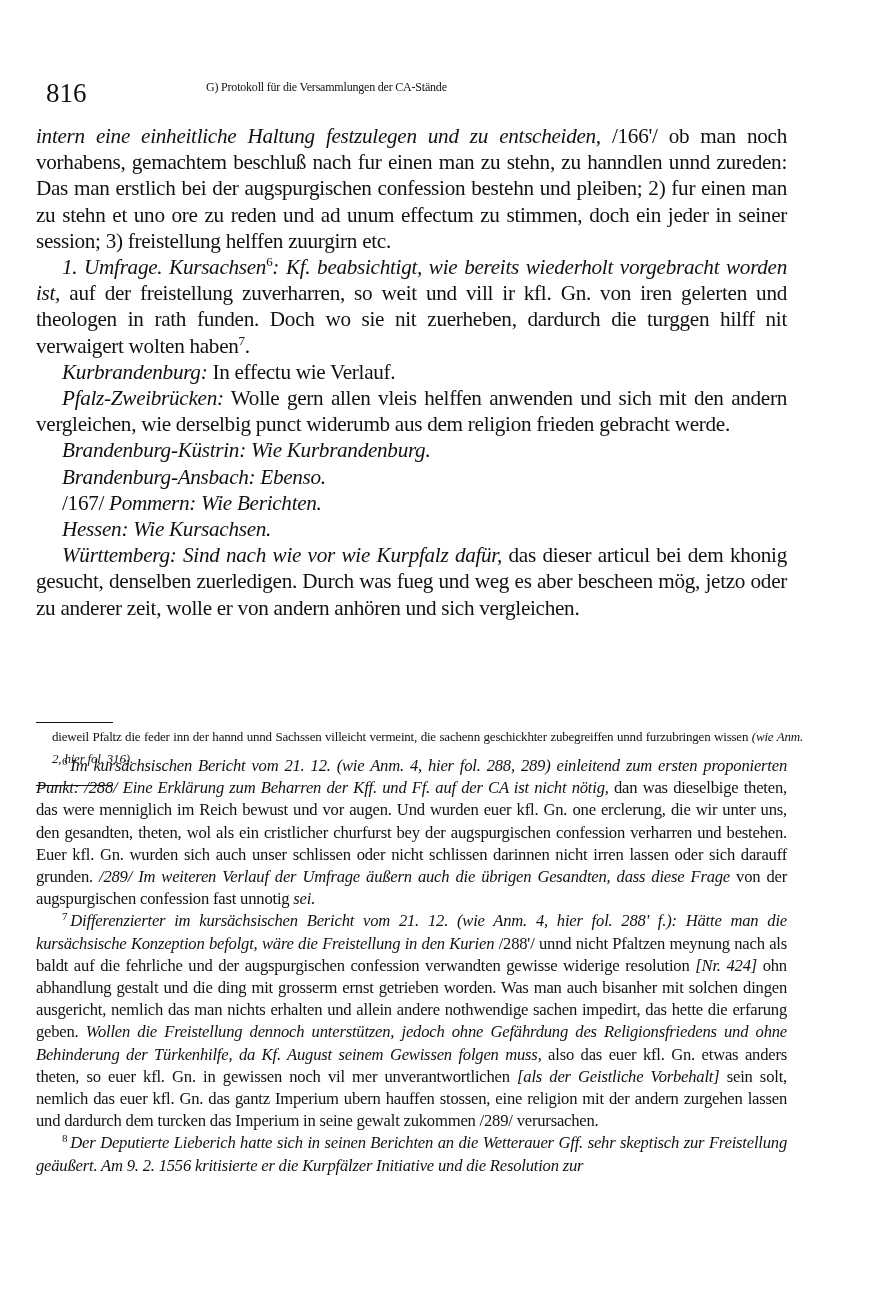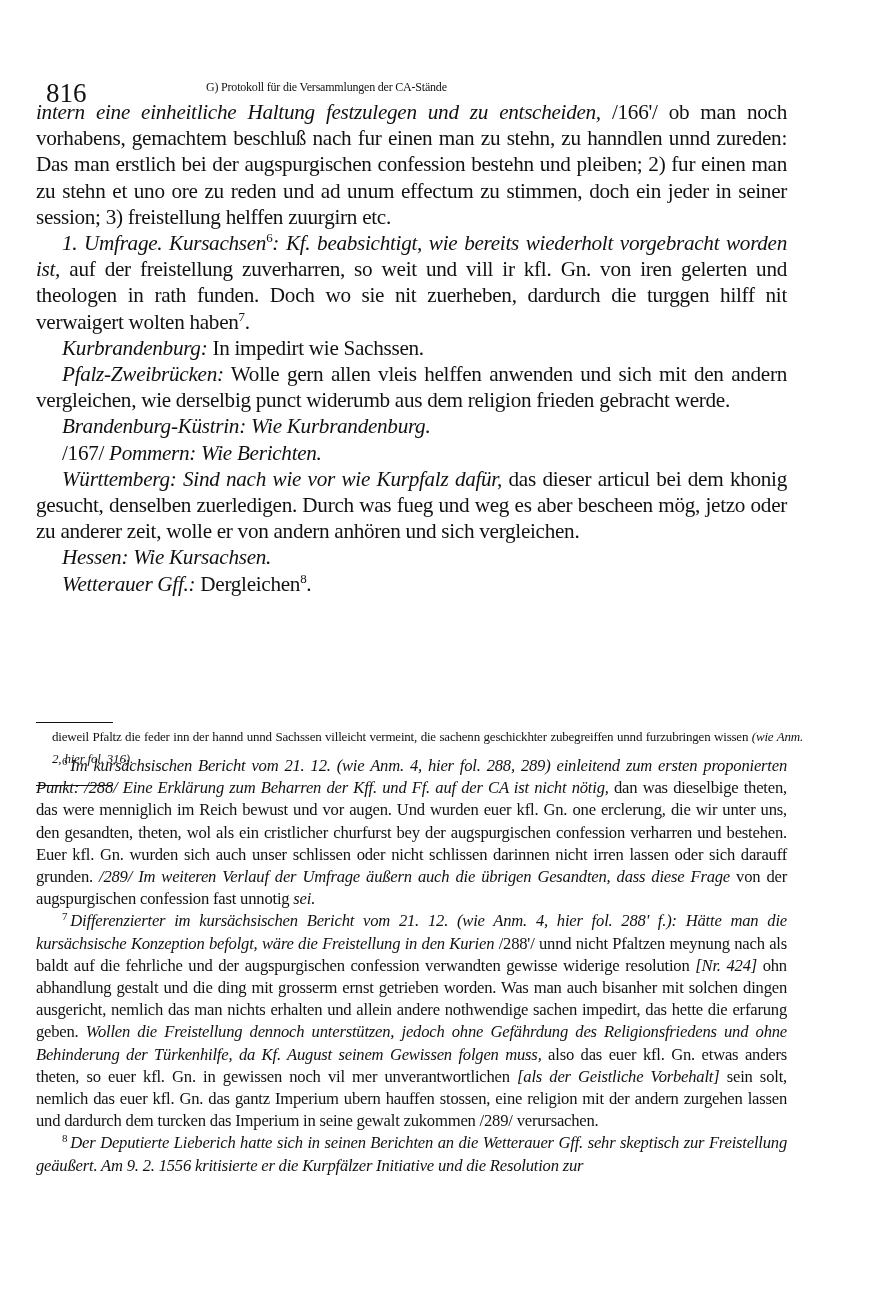--- a/index.html
+++ b/index.html
@@ -2,21 +2,21 @@
 <html><head>
 <meta charset="utf-8">
 <style>
   html, body { margin: 0; padding: 0; background: #ffffff; }
   body { width: 891px; height: 1300px; position: relative; overflow: hidden; color: #111111;
          font-family: "Liberation Serif", "DejaVu Serif", serif; }
   .page { position: absolute; left: 36px; top: 0; width: 751px; }
   .running-head { position: absolute; top: 78px; left: 0; width: 751px; height: 26px; font-size: 19px; }
   .page-number { position: absolute; left: 10px; top: 0; font-size: 27px; }
   .running-title { position: absolute; left: 170px; top: 2px; font-size: 12px; letter-spacing: -0.2px; }
-  .body-text { position: absolute; top: 99px; left: 0; width: 751px; font-size: 21.2px; line-height: 26.2px;
+  .body-text { position: absolute; top: 123px; left: 0; width: 751px; font-size: 21.2px; line-height: 26.2px;
                text-align: justify; letter-spacing: -0.3px; }
   .body-text p { margin: 0; }
   .indent { text-indent: 26px; }
   i { font-style: italic; }
   sup { font-size: 13px; line-height: 0; vertical-align: 8px; }
   .rule { position: absolute; left: 0; width: 77px; height: 0; border-top: 1px solid #111; }
   .rule-1 { top: 722px; }
   .rule-2 { top: 785px; }
   .cont-note { position: absolute; top: 726px; left: 16px; width: 751px; font-size: 13px; line-height: 22px;
                text-align: justify; letter-spacing: -0.2px; }
@@ -34,34 +34,34 @@
   <div class="running-head">
     <span class="page-number">816</span>
     <span class="running-title">G) Protokoll für die Versammlungen der CA-Stände</span>
   </div>
 
   <div class="body-text">
     <p><i>intern eine einheitliche Haltung festzulegen und zu entscheiden,</i><span> /166'/ ob man noch vorhabens, gemachtem beschluß nach fur einen man zu stehn, zu hanndlen unnd zureden: Das man erstlich bei der augspurgischen confession bestehn und pleiben; 2) fur einen man zu stehn et uno ore zu reden und ad unum effectum zu stimmen, doch ein jeder in seiner session; 3) freistellung helffen zuurgirn etc.</span></p>
 
     <p class="indent"><i>1. Umfrage. Kursachsen</i><sup>6</sup><i>: Kf. beabsichtigt, wie bereits wiederholt vorgebracht worden ist,</i><span> auf der freistellung zuverharren, so weit und vill ir kfl. Gn. von iren gelerten und theologen in rath funden. Doch wo sie nit zuerheben, dardurch die turggen hilff nit verwaigert wolten haben</span><sup>7</sup><span>.</span></p>
 
-    <p class="indent"><i>Kurbrandenburg:</i><span> In impedirt wie Sachssen.</span></p>
+    <p class="indent"><i>Kurbrandenburg:</i><span> In effectu wie Verlauf.</span></p>
 
     <p class="indent"><i>Pfalz-Zweibrücken:</i><span> Wolle gern allen vleis helffen anwenden und sich mit den andern vergleichen, wie derselbig punct widerumb aus dem religion frieden gebracht werde.</span></p>
 
     <p class="indent"><i>Brandenburg-Küstrin: Wie Kurbrandenburg.</i></p>
 
+    <p class="indent"><i>Brandenburg-Ansbach: Ebenso.</i></p>
 
     <p class="indent"><span>/167/</span><i> Pommern: Wie Berichten.</i></p>
 
+    <p class="indent"><i>Hessen: Wie Kursachsen.</i></p>
+
     <p class="indent"><i>Württemberg: Sind nach wie vor wie Kurpfalz dafür,</i><span> das dieser articul bei dem khonig gesucht, denselben zuerledigen. Durch was fueg und weg es aber bescheen mög, jetzo oder zu anderer zeit, wolle er von andern anhören und sich vergleichen.</span></p>
 
-    <p class="indent"><i>Hessen: Wie Kursachsen.</i></p>
-
-    <p class="indent"><i>Wetterauer Gff.:</i><span> Dergleichen</span><sup>8</sup><span>.</span></p>
   </div>
 
   <div class="rule rule-1"></div>
 
   <div class="cont-note">
     <p><span>dieweil Pfaltz die feder inn der hannd unnd Sachssen villeicht vermeint, die sachenn geschickhter zubegreiffen unnd furzubringen wissen </span><i>(wie Anm. 2, hier fol. 316)</i><span>.</span></p>
   </div>
 
   <div class="rule rule-2"></div>
 

